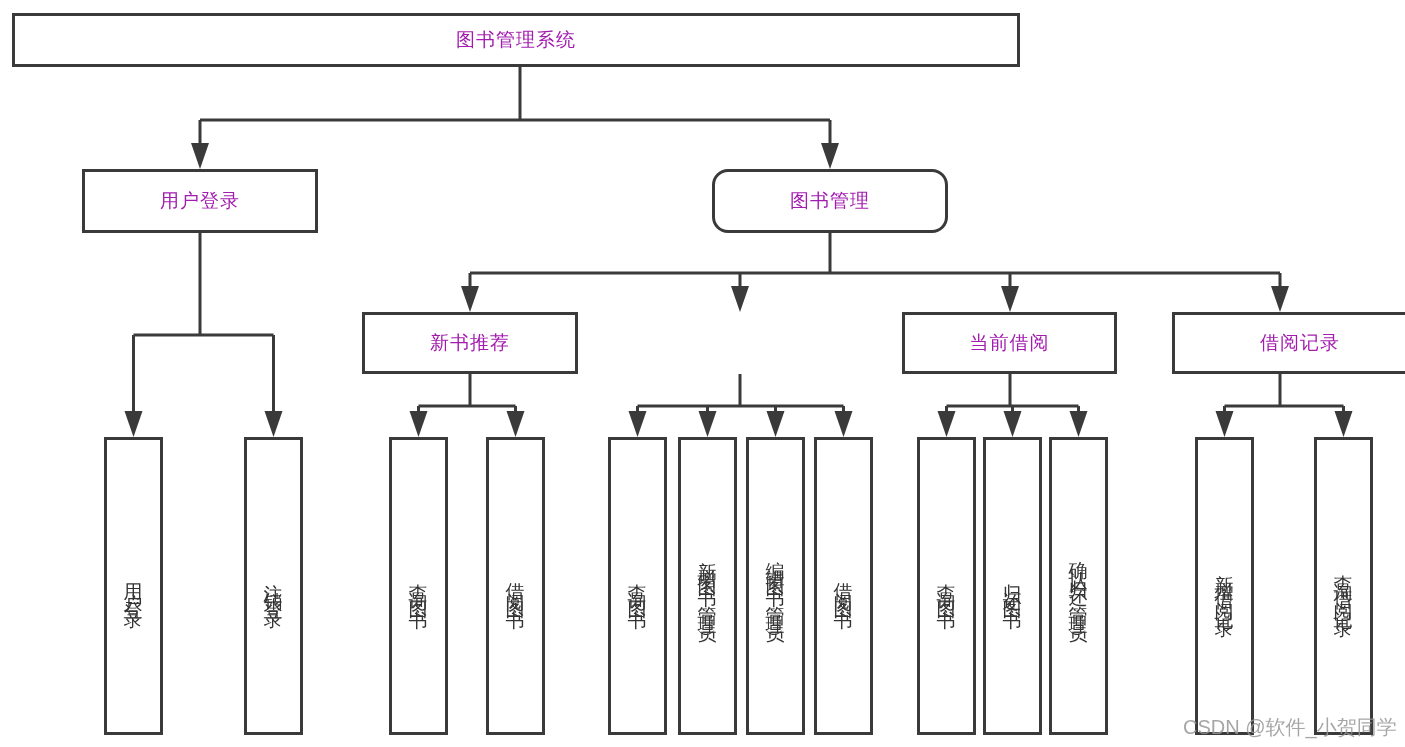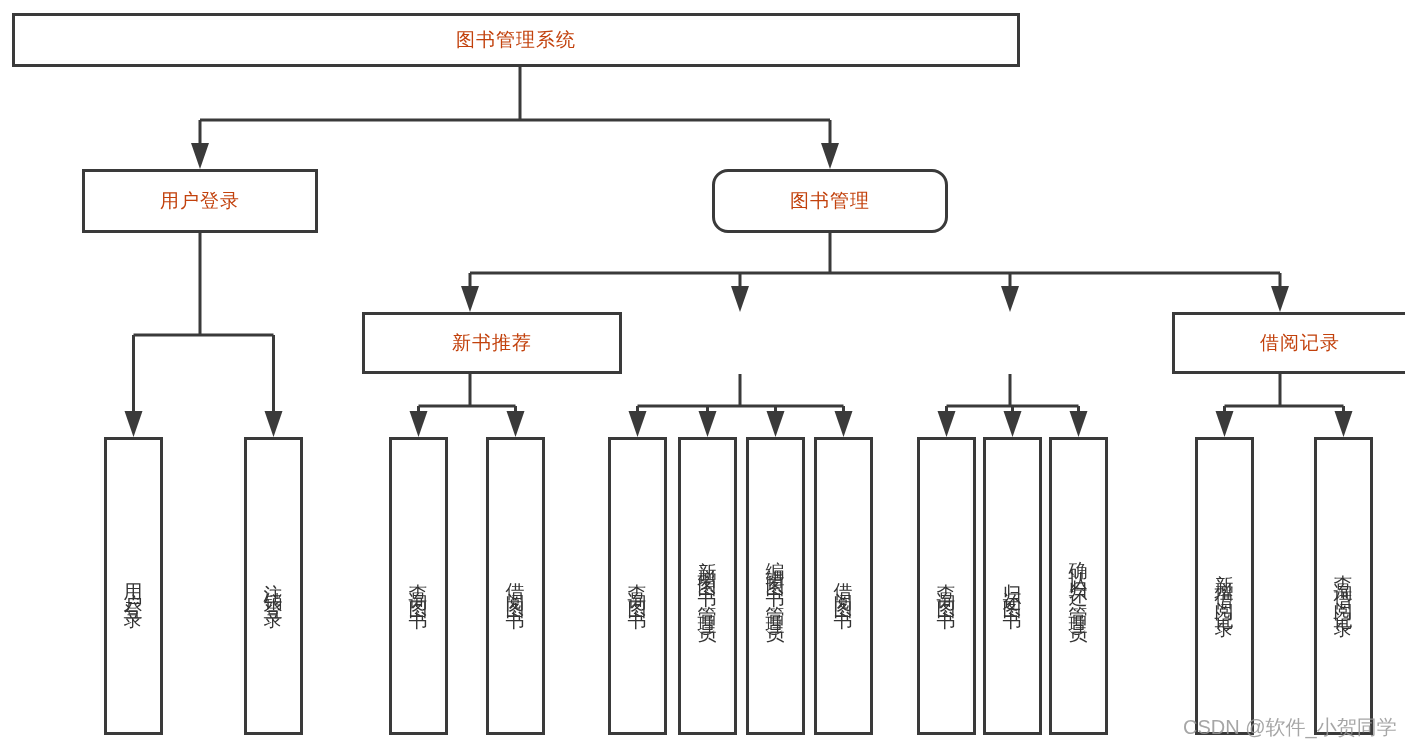--- a/index.html
+++ b/index.html
@@ -12,21 +12,21 @@
   }
   .connectors{
     position:absolute;left:0;top:0;z-index:2;pointer-events:none;
   }
   .hbox{
     position:absolute;z-index:1;
     box-sizing:border-box;
     background:#ffffff;
     border:3px solid #3a3a3a;
     display:flex;align-items:center;justify-content:center;
-    font-size:19px;color:#c2410c;
+    font-size:19px;color:#a21caf;
     letter-spacing:1px;
   }
   .vbox{
     position:absolute;z-index:1;
     box-sizing:border-box;
     background:#ffffff;
     border:3px solid #3a3a3a;
     display:flex;align-items:center;justify-content:center;
     font-size:19px;color:#333333;
     writing-mode:vertical-rl;
@@ -92,21 +92,22 @@
       <polygon points="1215.5,411 1233.5,411 1224.5,437"></polygon>
       <polygon points="1334.5,411 1352.5,411 1343.5,437"></polygon>
     </g>
   </svg>
 
   <div class="hbox" style="left:12px;top:13px;width:1008px;height:54px;">图书管理系统</div>
 
   <div class="hbox" style="left:82px;top:169px;width:236px;height:64px;">用户登录</div>
   <div class="hbox" style="left:712px;top:169px;width:236px;height:64px;border-radius:16px;">图书管理</div>
 
-  <div class="hbox" style="left:362px;top:312px;width:260px;height:62px;">新书推荐</div>
+  <div class="hbox" style="left:362px;top:312px;width:216px;height:62px;">新书推荐</div>
+  <div class="hbox" style="left:902px;top:312px;width:215px;height:62px;">当前借阅</div>
   <div class="hbox" style="left:1172px;top:312px;width:256px;height:62px;">借阅记录</div>
 
   <div class="vbox" style="left:104px;top:437px;width:59px;height:298px;">用户登录</div>
   <div class="vbox" style="left:244px;top:437px;width:59px;height:298px;">注销登录</div>
 
   <div class="vbox" style="left:389px;top:437px;width:59px;height:298px;">查询图书</div>
   <div class="vbox" style="left:486px;top:437px;width:59px;height:298px;">借阅图书</div>
 
   <div class="vbox" style="left:608px;top:437px;width:59px;height:298px;">查询图书</div>
   <div class="vbox" style="left:678px;top:437px;width:59px;height:298px;">新增图书（管理员）</div>

